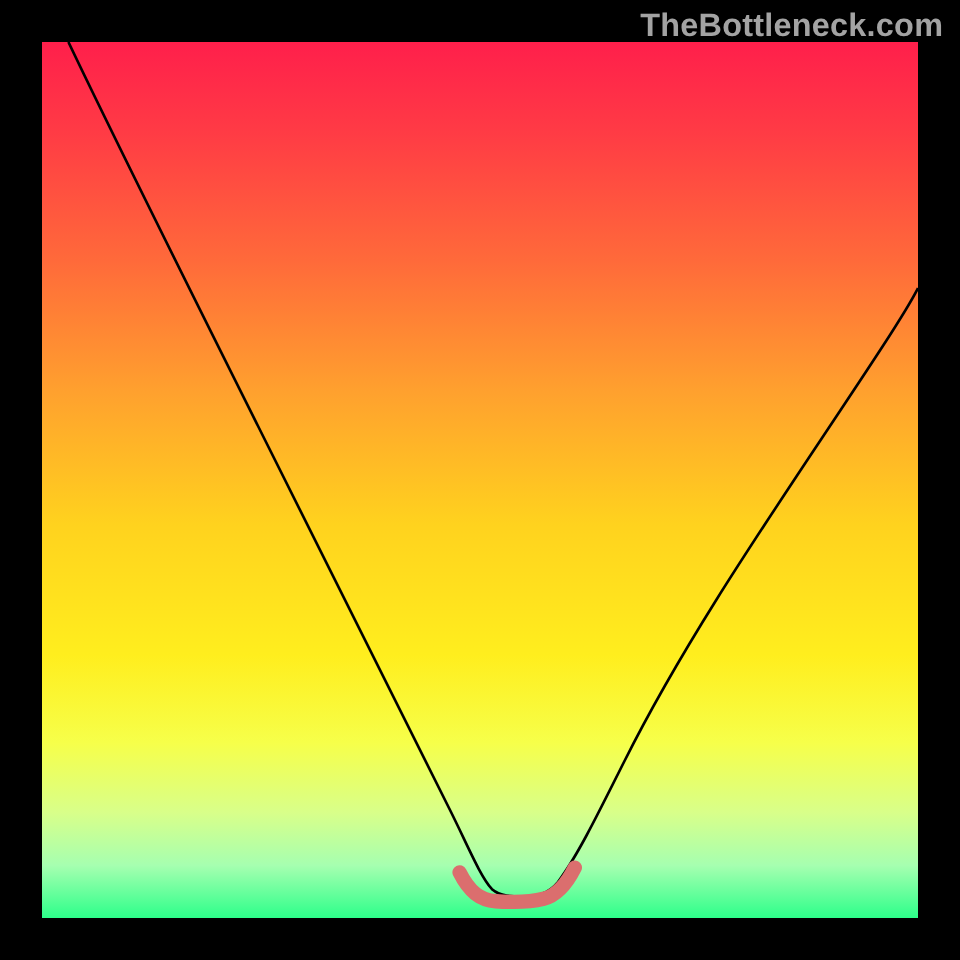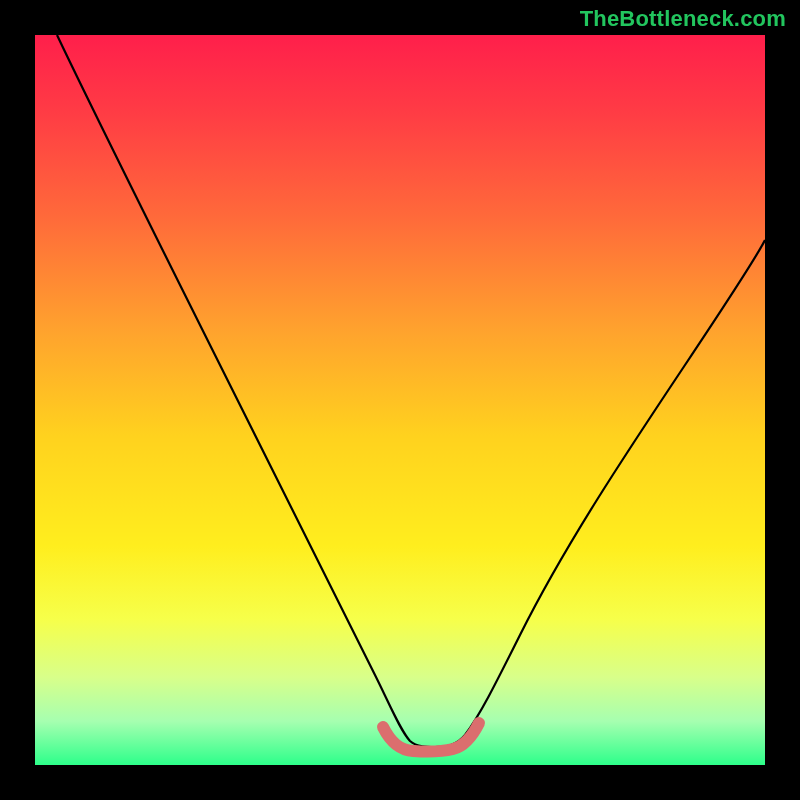--- a/index.html
+++ b/index.html
@@ -34,23 +34,23 @@
     left: 0;
     top: 0;
     width: 730px;
     height: 730px;
   }
   .watermark {
     position: absolute;
     top: 6px;
     right: 14px;
     font-family: Arial, Helvetica, sans-serif;
-    font-size: 22px;
+    font-size: 27px;
     font-weight: bold;
-    color: #22c55e;
+    color: #a3a3a3;
     letter-spacing: 0.2px;
   }
 </style>
 </head>
 <body>
 
 <div class="chart-container">
   <div class="plot-area">
     <svg class="curve-svg" viewBox="0 0 730 730" preserveAspectRatio="none">
 

